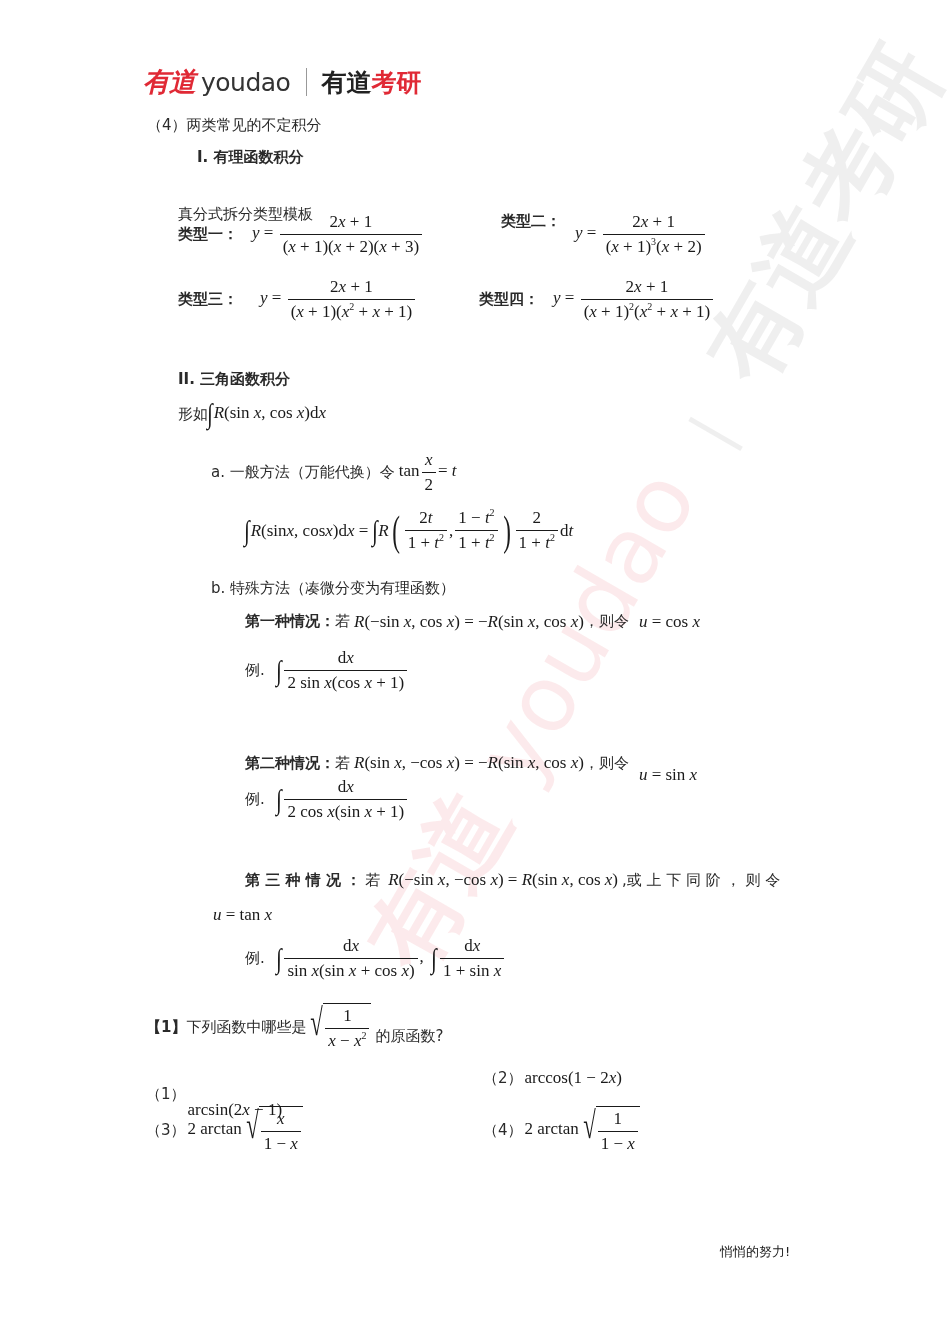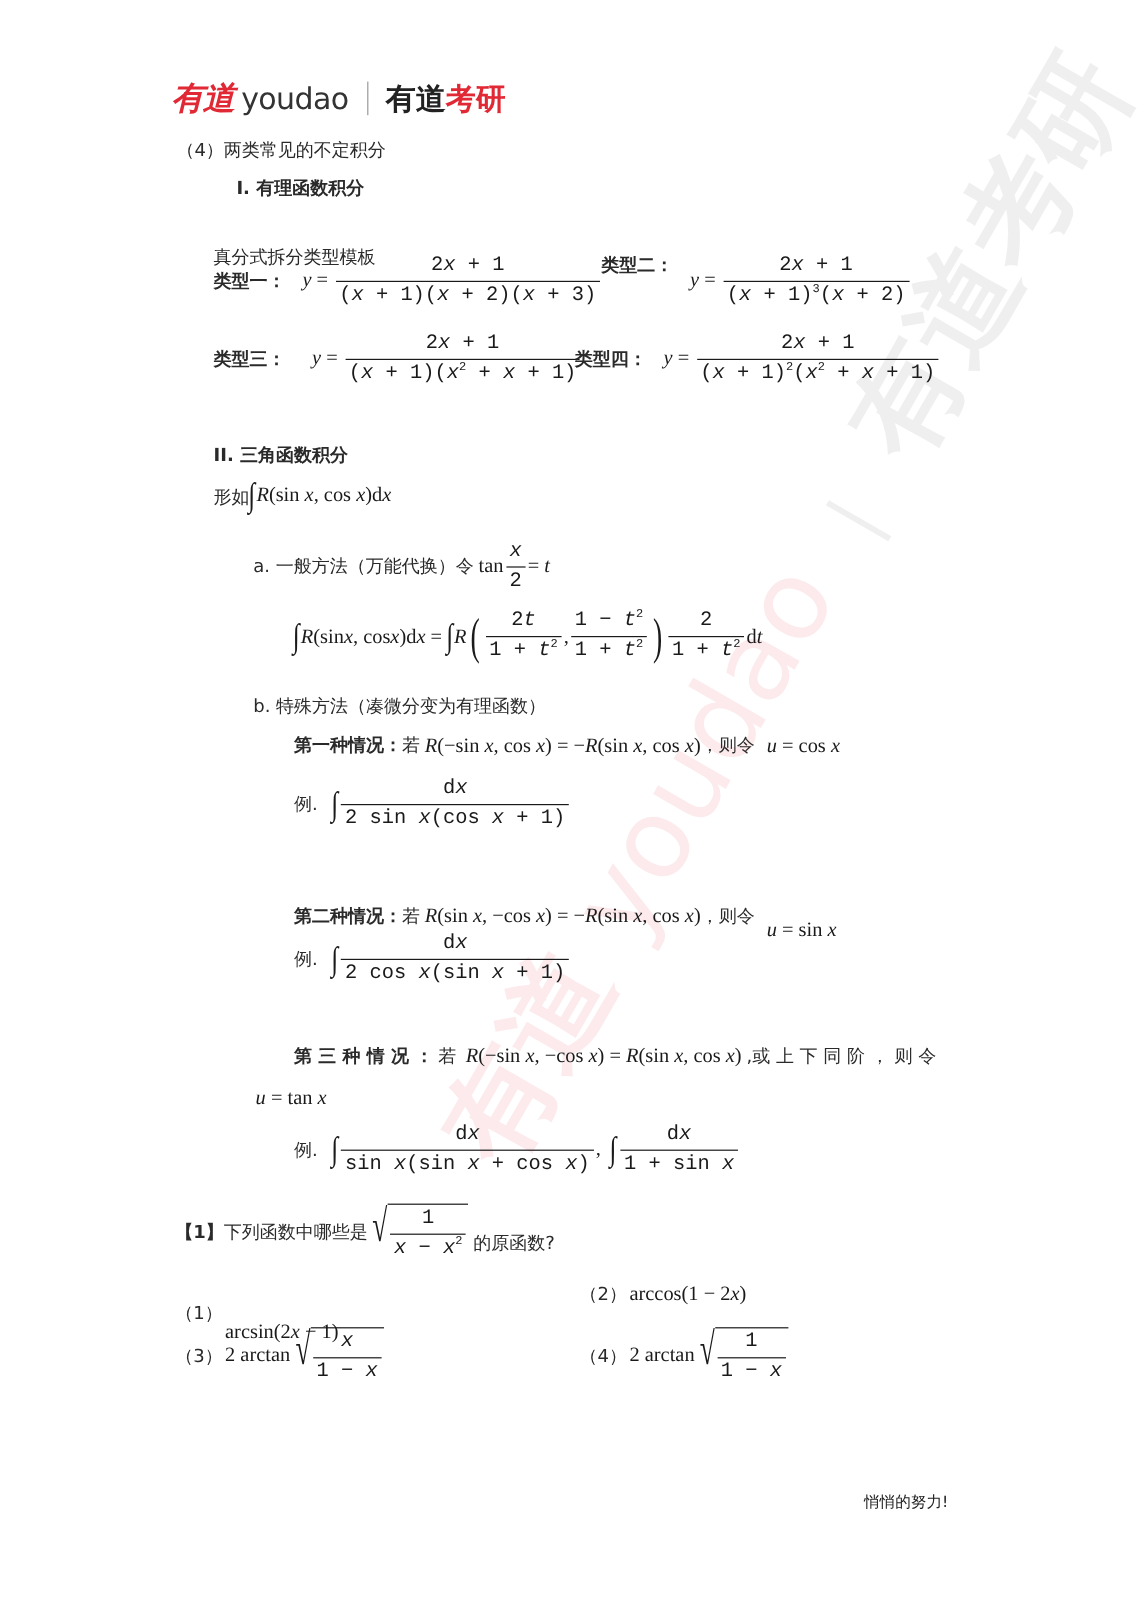--- a/index.html
+++ b/index.html
@@ -3,21 +3,21 @@
 <meta charset="utf-8">
 <style>
   html, body { margin: 0; padding: 0; background: #ffffff; }
   body { width: 950px; height: 1344px; position: relative; overflow: hidden;
          font-family: "DejaVu Serif", "Liberation Serif", serif; color: #1a1a1a; }
   .abs { position: absolute; }
   .cn { font-family: "DejaVu Sans", "Liberation Sans", sans-serif; font-size: 15px; color: #2a2a2a; white-space: nowrap; }
   .cnb { font-weight: bold; }
   .m { font-family: "Liberation Serif", "DejaVu Serif", serif; font-size: 17px; white-space: nowrap; }
   .m i { font-style: italic; }
-  .frac { display: inline-flex; flex-direction: column; align-items: center; vertical-align: middle; margin: 0 2px; font-family: Liberation Mono, monospace; }
+  .frac { display: inline-flex; flex-direction: column; align-items: center; vertical-align: middle; margin: 0 2px; }
   .frac .num { padding: 0 3px 2px; line-height: 20px; }
   .frac .den { border-top: 1px solid #1a1a1a; padding: 2px 3px 0; line-height: 20px; }
   sup { font-size: 10px; vertical-align: 7px; line-height: 0; }
   .int { font-size: 28px; font-style: normal; vertical-align: middle; display: inline-block; transform: scaleX(0.75); margin: 0 0 0 -2px; line-height: 1; }
   .paren { font-size: 42px; vertical-align: middle; line-height: 1; display: inline-block; transform: scaleX(0.55); font-weight: 100; }
   .sqrt { display: inline-flex; align-items: stretch; vertical-align: middle; }
   .sqrt .rad { font-size: 38px; line-height: 1; transform: scaleX(0.6); display: inline-block; margin-right: -4px; }
   .sqrt .inner { border-top: 1px solid #1a1a1a; display: inline-flex; align-items: center; padding-top: 2px; }
 
   

